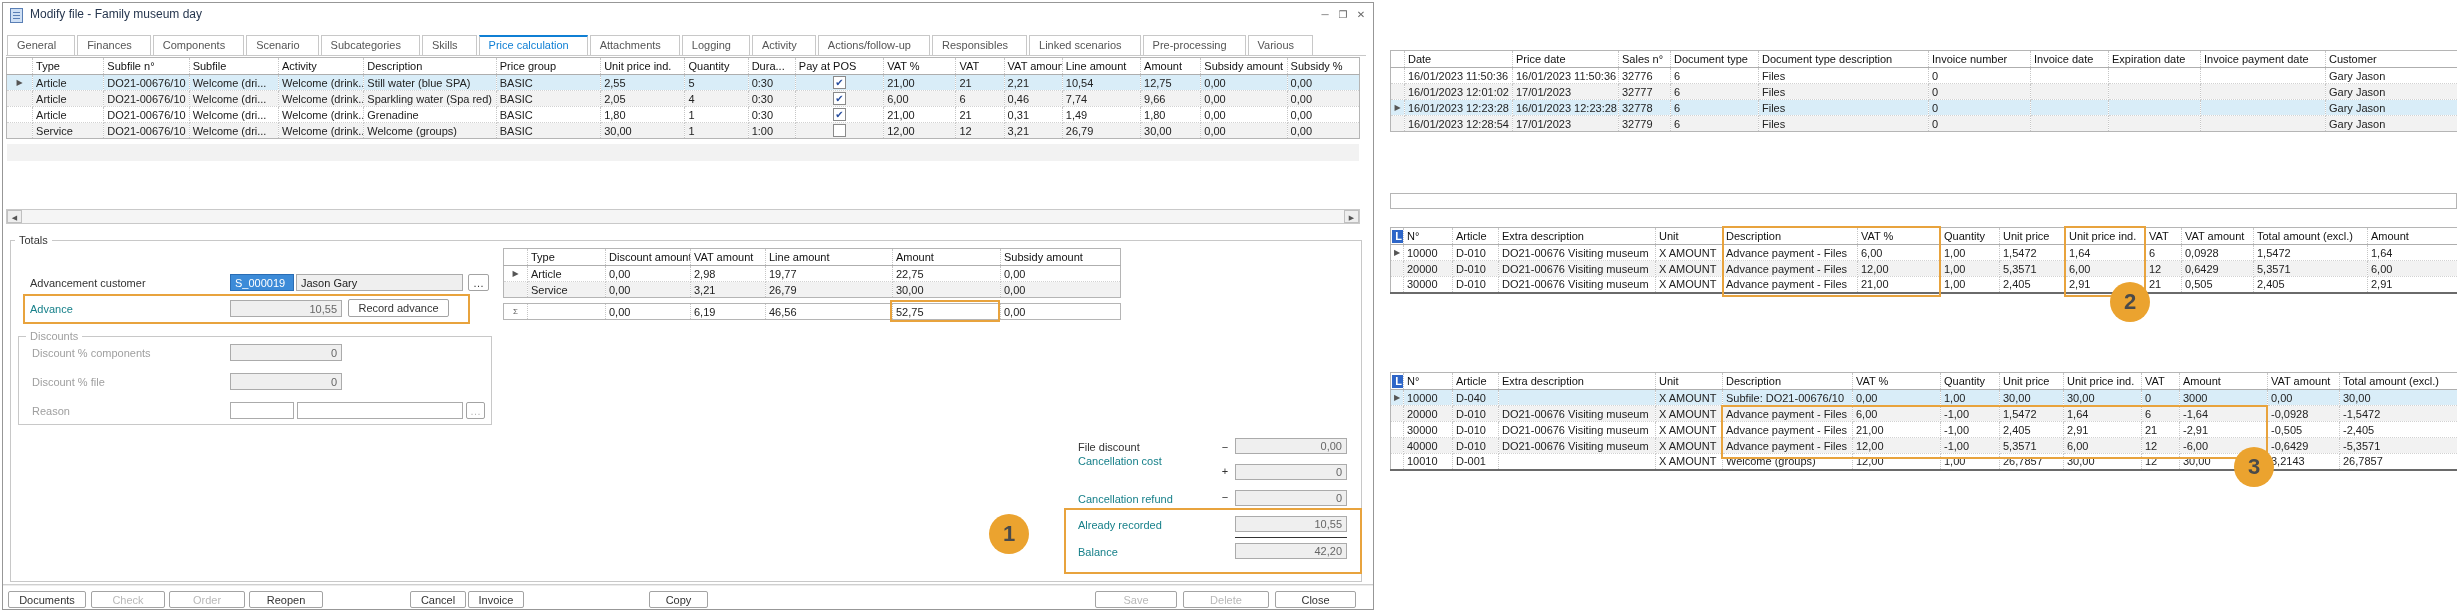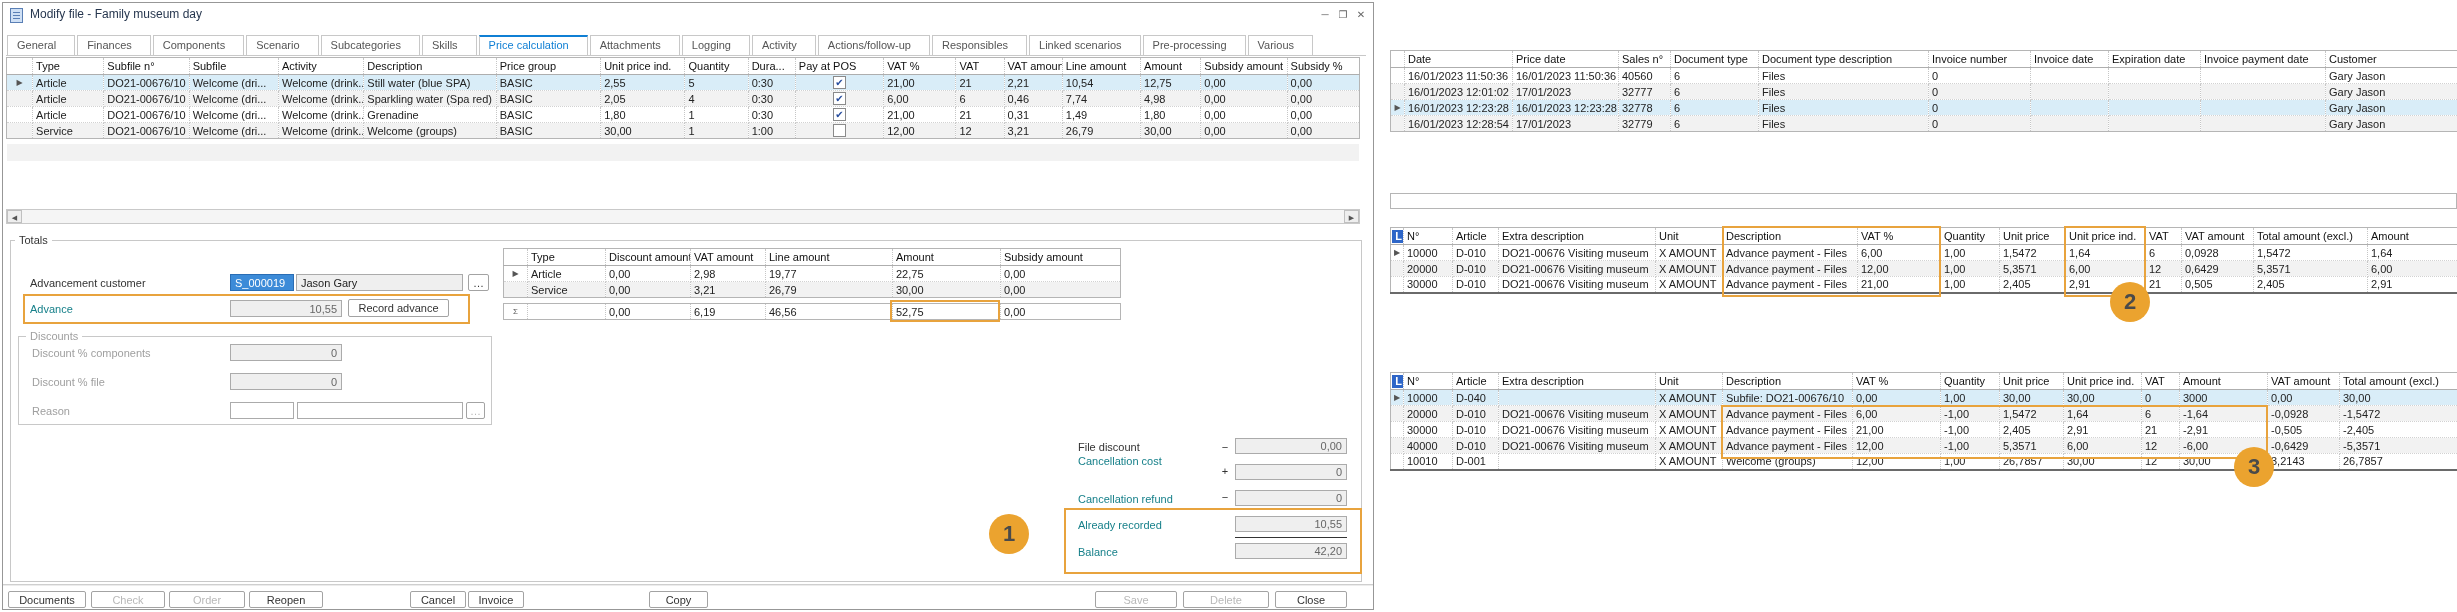--- a/index.html
+++ b/index.html
@@ -202,21 +202,21 @@
             <td>Sparkling water (Spa red)</td>
             <td>BASIC</td>
             <td>2,05</td>
             <td>4</td>
             <td>0:30</td>
             <td class="center"><span class="cb">✔</span></td>
             <td>6,00</td>
             <td>6</td>
             <td>0,46</td>
             <td>7,74</td>
-            <td>4,98</td>
+            <td>9,66</td>
             <td>0,00</td>
             <td>0,00</td>
           </tr>
           <tr>
             <td class="sel"></td>
             <td>Article</td>
             <td>DO21-00676/10</td>
             <td>Welcome (dri...</td>
             <td>Welcome (drink...</td>
             <td>Grenadine</td>
@@ -377,21 +377,21 @@
     <div class="footsep"></div>
     <button class="btn small" style="left:5px;   top:588px; width:78px;">Documents</button>
     <button class="btn small disabled" style="left:88px;  top:588px; width:74px;">Check</button>
     <button class="btn small disabled" style="left:166px; top:588px; width:76px;">Order</button>
     <button class="btn small" style="left:246px; top:588px; width:74px;">Reopen</button>
     <button class="btn small" style="left:407px; top:588px; width:56px;">Cancel</button>
     <button class="btn small" style="left:465px; top:588px; width:56px;">Invoice</button>
     <button class="btn small" style="left:646px; top:588px; width:59px;">Copy</button>
     <button class="btn small disabled" style="left:1092px; top:588px; width:82px;">Save</button>
     <button class="btn small disabled" style="left:1180px; top:588px; width:86px;">Delete</button>
-    <button class="btn small" style="left:1272px; top:588px; width:72px;">Close</button>
+    <button class="btn small" style="left:1272px; top:588px; width:81px;">Close</button>
   </div>
 
   <table class="grid sales-grid">
     <colgroup>
         <col style="width:14px">
         <col style="width:108px">
         <col style="width:106px">
         <col style="width:52px">
         <col style="width:88px">
         <col style="width:170px">
@@ -414,21 +414,21 @@
           <th>Expiration date</th>
           <th>Invoice payment date</th>
           <th>Customer</th>
         </tr>
       </thead>
       <tbody>
         <tr>
           <td class="sel"></td>
           <td>16/01/2023 11:50:36</td>
           <td>16/01/2023 11:50:36</td>
-          <td>40560</td>
+          <td>32776</td>
           <td>6</td>
           <td>Files</td>
           <td>0</td>
           <td></td>
           <td></td>
           <td></td>
           <td>Gary Jason</td>
         </tr>
         <tr>
           <td class="sel"></td>

